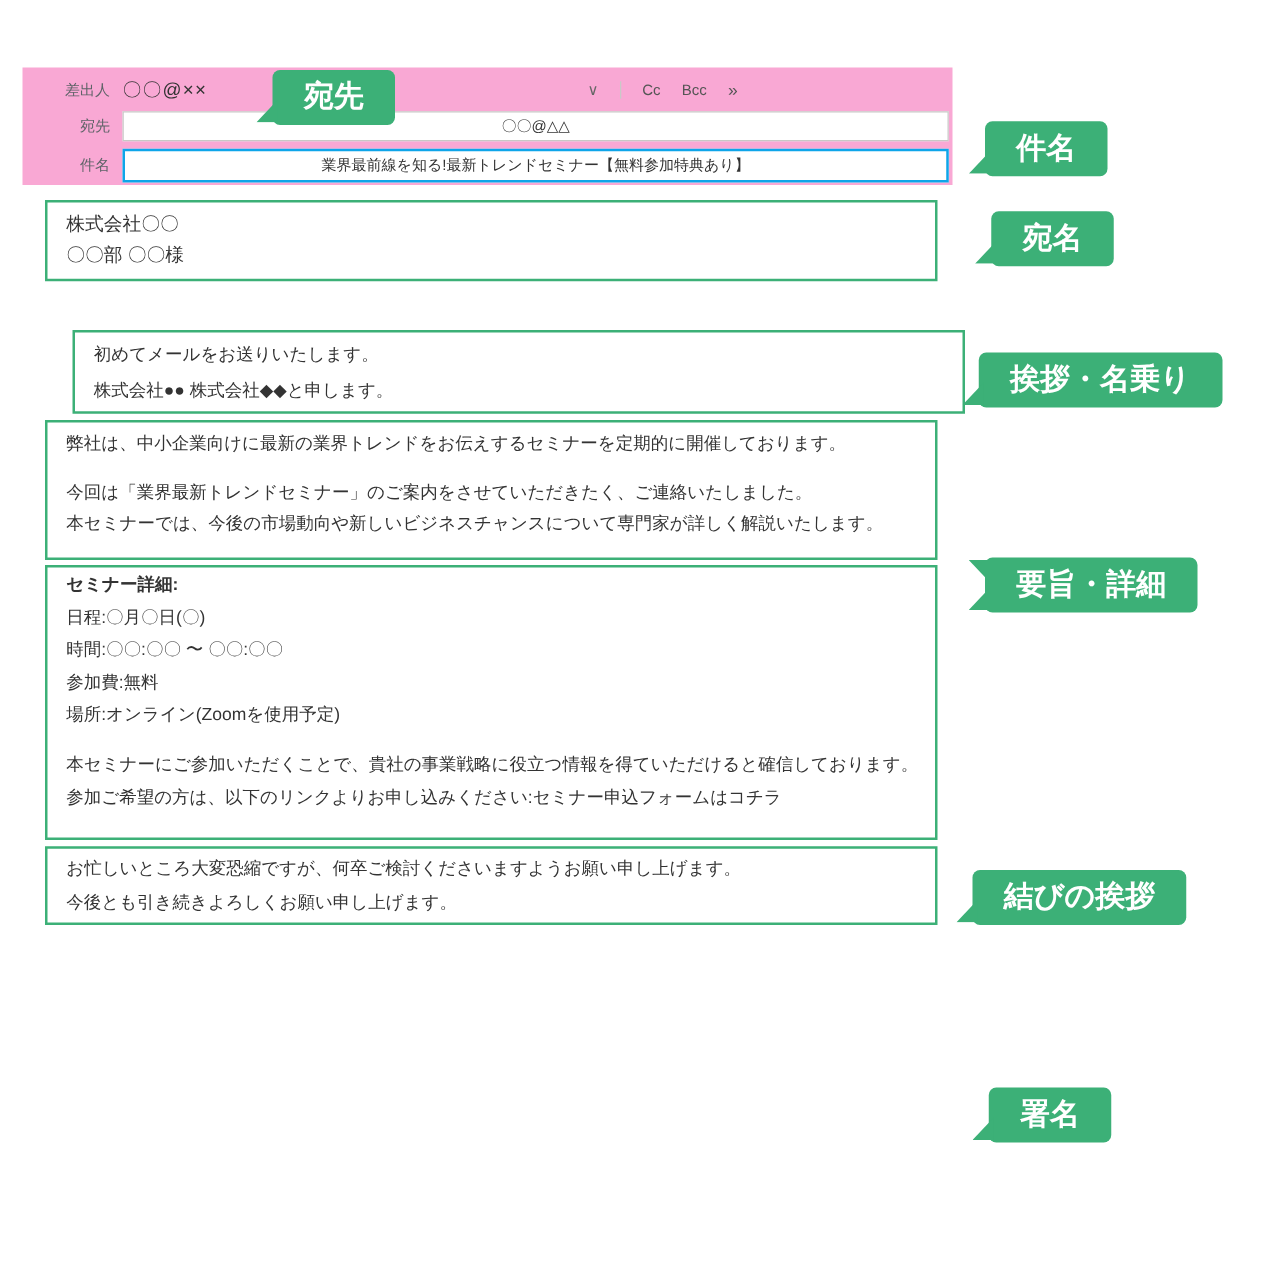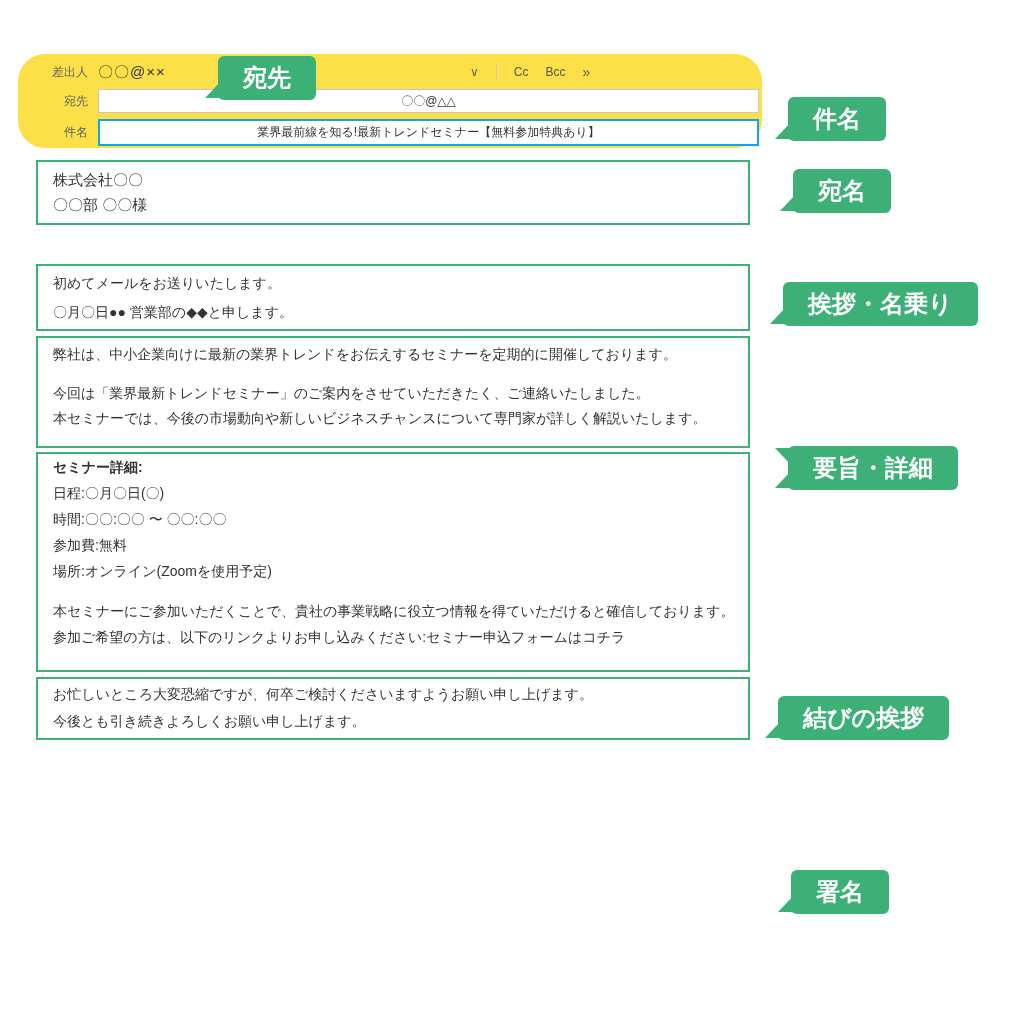--- a/index.html
+++ b/index.html
@@ -1,21 +1,21 @@
 <!DOCTYPE html>
 <html><head>
 <meta charset="utf-8">
 <style>
   html,body{margin:0;padding:0;background:#fff;}
   .page{position:relative;width:1024px;height:1024px;background:#ffffff;overflow:hidden;
         font-family:"Liberation Sans","DejaVu Sans",sans-serif;color:#333;}
 
   
   .header{position:absolute;left:18px;top:54px;width:744px;height:94px;
-          background:#fde047;box-sizing:border-box;padding-top:5px;border-radius:27px;}
+          background:#f9a8d4;box-sizing:border-box;padding-top:5px;}
   .hrow{display:flex;align-items:center;position:relative;}
   .row-from{height:26px;}
   .row-to{height:32px;}
   .row-subject{height:31px;}
   .hlabel{flex:none;width:70px;text-align:right;padding-right:10px;
           font-size:12px;color:#5f6368;}
   .from-value{font-size:15px;color:#333;letter-spacing:1px;}
   .hcontrols{position:absolute;left:452px;top:0;height:26px;display:flex;
              align-items:center;gap:17px;font-size:12px;color:#555;}
   .chev{font-size:12px;color:#666;cursor:default;}
@@ -29,21 +29,21 @@
 
   
   .box{position:absolute;left:36px;width:714px;box-sizing:border-box;
        background:#fff;border:2px solid #3cb077;overflow:hidden;
        font-size:14px;color:#333;padding:5px 15px;}
   .line{white-space:nowrap;min-height:1em;}
   .bold{font-weight:bold;}
 
   #box-addressee{top:160px;height:65px;font-weight:normal;font-size:15px;}
   #box-addressee .line{line-height:25px;}
-  #box-greeting{top:264px;height:67px;padding-top:3px;}
+  #box-greeting{top:264px;height:67px;padding-top:3px;margin-left:22px;}
   #box-greeting .line{line-height:29px;}
   #box-intro{top:336px;height:112px;padding-top:4px;}
   #box-intro .line{line-height:25px;}
   #box-details{top:452px;height:220px;padding-top:0;}
   #box-details .line{line-height:26px;}
   #box-closing{top:677px;height:63px;padding-top:2px;}
   #box-closing .line{line-height:27px;}
   #box-signature{top:761px;height:170px;padding:6px 15px 0 70px;}
   #box-signature .line{line-height:26px;}
 
@@ -99,21 +99,21 @@
     </div>
   </div>
 
   <div class="box" id="box-addressee">
     <div class="line">株式会社〇〇</div>
     <div class="line">〇〇部 〇〇様</div>
   </div>
 
   <div class="box" id="box-greeting">
     <div class="line">初めてメールをお送りいたします。</div>
-    <div class="line">〇月〇日●● 営業部の◆◆と申します。</div>
+    <div class="line">株式会社●● 株式会社◆◆と申します。</div>
   </div>
 
   <div class="box" id="box-intro">
     <div class="line">弊社は、中小企業向けに最新の業界トレンドをお伝えするセミナーを定期的に開催しております。</div>
     <div class="line"></div>
     <div class="line">今回は「業界最新トレンドセミナー」のご案内をさせていただきたく、ご連絡いたしました。</div>
     <div class="line">本セミナーでは、今後の市場動向や新しいビジネスチャンスについて専門家が詳しく解説いたします。</div>
   </div>
 
   <div class="box" id="box-details">

